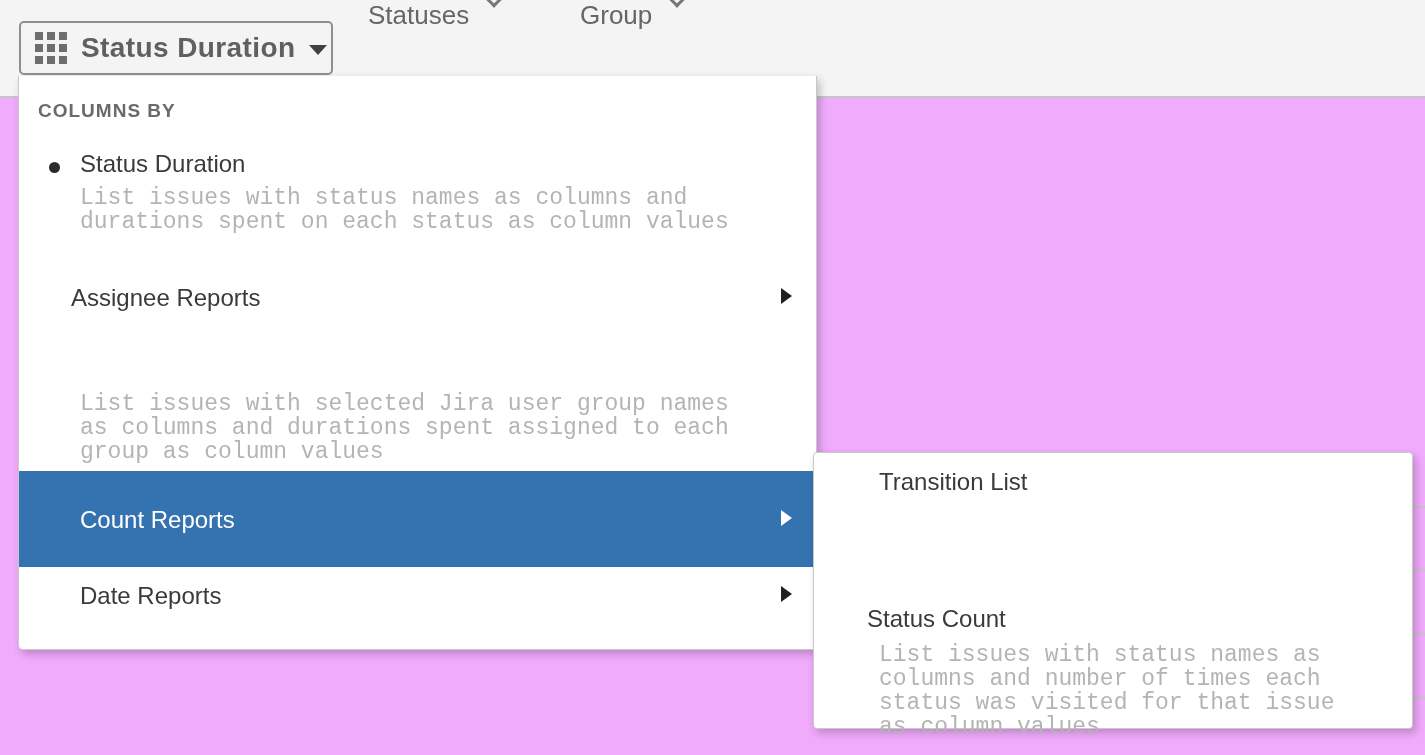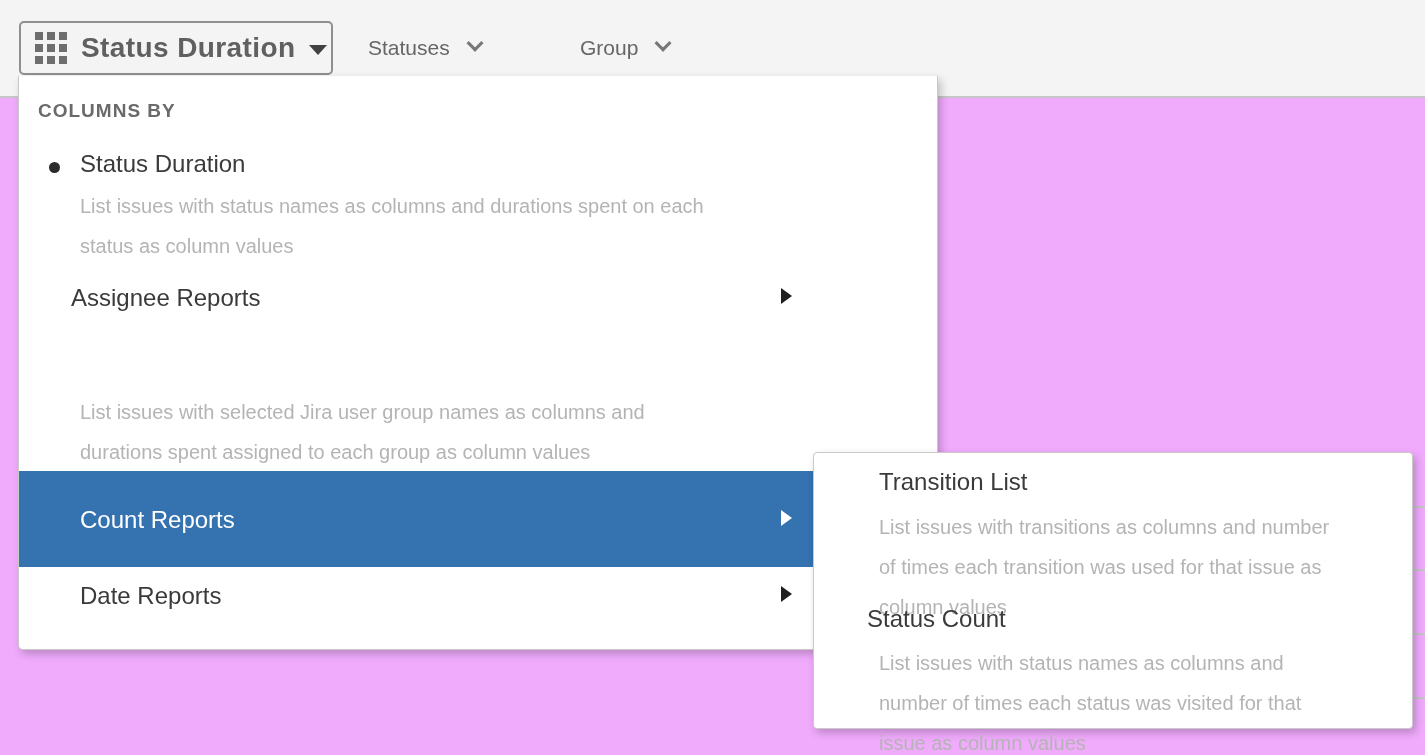--- a/index.html
+++ b/index.html
@@ -16,39 +16,39 @@
   .toolbar{position:absolute;left:0;top:0;width:100%;height:98px;
     background:var(--toolbarBg);border-bottom:2px solid var(--toolbarBorder);z-index:1;}
   .report-btn{position:absolute;left:19px;top:21px;width:314px;height:54px;
     border:2px solid var(--buttonBorder);border-radius:5px;background:var(--toolbarBg);
     display:flex;align-items:center;padding:0 14px;cursor:pointer;}
   .grid-icon{display:grid;grid-template-columns:repeat(3,8px);grid-auto-rows:8px;gap:4px;margin-right:14px;}
   .grid-icon i{display:block;background:#6e6e6e;}
   .report-btn .label{font-size:28px;font-weight:bold;color:#606060;letter-spacing:.4px;white-space:nowrap;}
   .caret-down{width:0;height:0;border-left:9px solid transparent;border-right:9px solid transparent;
     border-top:10px solid #414141;margin-left:14px;margin-top:3px;}
-  .tb-menu{position:absolute;top:0;height:96px;display:flex;align-items:center;gap:19px;
-    font-size:21px;color:var(--toolbarText);cursor:pointer;}
+  .tb-menu{position:absolute;top:0;height:96px;display:flex;align-items:flex-start;gap:19px;
+    font-size:26px;color:var(--toolbarText);cursor:pointer;}
   .tb-menu .chev{width:12px;height:12px;border-right:3px solid #777;border-bottom:3px solid #777;
     transform:rotate(45deg) translate(-2px,-2px);margin-top:-4px;}
 
   
   .tline{position:absolute;left:1411px;width:14px;height:2px;background:#c6c6c6;z-index:2;}
 
   
   .panel{position:absolute;background:#fff;border:1px solid var(--panelBorder);}
-  .main-panel{left:18px;top:76px;width:920px;height:574px;border-top:none;
+  .main-panel{left:18px;top:76px;width:799px;height:574px;border-top:none;
     border-radius:0 0 5px 5px;box-shadow:3px 4px 8px rgba(0,0,0,.22);z-index:10;}
   .sub-panel{left:813px;top:452px;width:600px;height:277px;border-radius:4px;
     box-shadow:3px 4px 9px rgba(0,0,0,.22);z-index:20;}
 
   .panel-header{position:absolute;left:19px;top:24px;font-size:19px;font-weight:bold;
     color:var(--headerText);letter-spacing:1px;}
   .mi-title{position:absolute;font-size:24px;color:var(--titleText);cursor:pointer;white-space:nowrap;}
-  .mi-desc{position:absolute;font-size:20px;line-height:40px;color:var(--mutedText);}
+  .mi-desc{position:absolute;font-size:23px;line-height:24px;color:var(--mutedText);font-family:Liberation Mono, monospace;}
   .bullet{position:absolute;left:30px;top:86px;width:11px;height:11px;border-radius:50%;background:#2b2b2b;}
   .arrow-right{position:absolute;width:0;height:0;border-top:8px solid transparent;
     border-bottom:8px solid transparent;border-left:11px solid #1f1f1f;}
   .hl-row{position:absolute;left:0;top:367px;width:100%;height:96px;background:var(--highlight);cursor:pointer;margin-top:28px;}
   .hl-row .mi-title{color:var(--highlightText);left:61px;top:35px;}
   .hl-row .arrow-right{border-left-color:#fff;left:762px;top:39px;}
 </style>
 </head>
 <body>
 
@@ -101,19 +101,18 @@
       <span class="mi-title">Count Reports</span>
       <span class="arrow-right"></span>
     </div>
 
     <div class="mi-title" style="left:61px;top:506px">Date Reports</div>
     <span class="arrow-right" style="left:762px;top:510px"></span>
   </div>
 
   <div class="panel sub-panel">
     <div class="mi-title" style="left:65px;top:15px">Transition List</div>
-    <div class="mi-desc" style="left:65px;top:54px;width:465px">List issues with transitions as columns and number of times each transition was used for that issue as column values</div>
 
     <div class="mi-title" style="left:53px;top:152px">Status Count</div>
     <div class="mi-desc" style="left:65px;top:190px;width:465px">List issues with status names as columns and number of times each status was visited for that issue as column values</div>
   </div>
 
 </div>
 
 </body></html>

